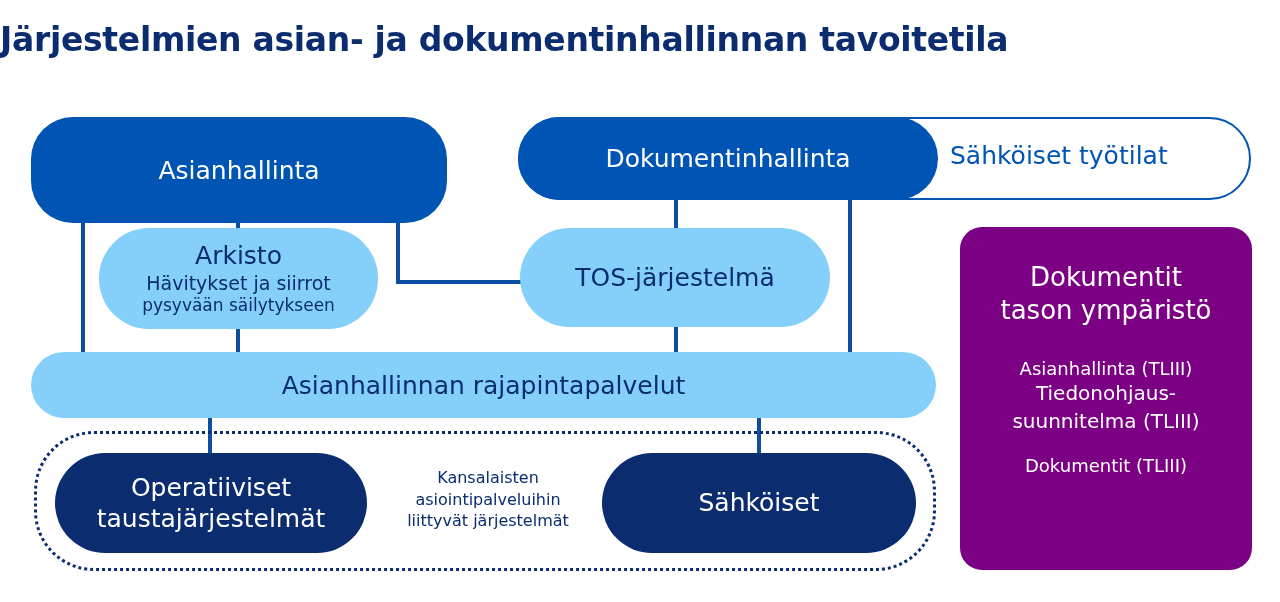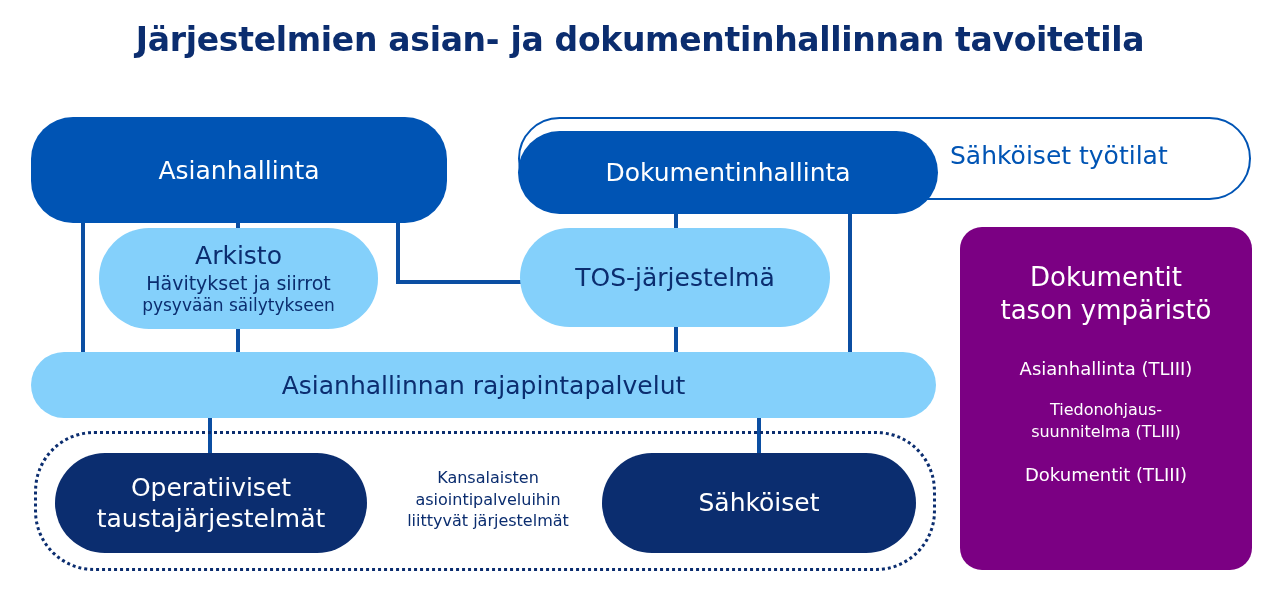--- a/index.html
+++ b/index.html
@@ -1,19 +1,19 @@
 <!DOCTYPE html>
 <html><head>
 <meta charset="utf-8">
 <style>
   html, body { margin:0; padding:0; }
   body { width:1280px; height:602px; background:#ffffff; position:relative; overflow:hidden;
          font-family:"DejaVu Sans", "Liberation Sans", sans-serif; }
   .abs { position:absolute; box-sizing:border-box; }
-  .title { left:0; top:20px; width:1280px; text-align:center; font-weight:bold; font-size:33px; color:#0b2d6f; letter-spacing:-0.3px; }
+  .title { left:0; top:20px; width:1280px; font-weight:bold; font-size:33px; color:#0b2d6f; letter-spacing:-0.3px; }
   .pill { display:flex; align-items:center; justify-content:center; text-align:center; border-radius:40px; }
   .dark { background:#0054b4; color:#ffffff; }
   .light { background:#84d0fb; color:#0b2d6f; }
   .navy { background:#0b2d6f; color:#ffffff;align-items:center; }
   .line { background:#0b4ea2; }
   .big { font-size:25px; }
   .outline { border:2px solid #0054b4; border-radius:42px; background:#fff; color:#0054b4; }
   .dots { border:3px dotted #0b2d6f; border-radius:60px; }
   .purple { background:#7b0083; color:#ffffff; border-radius:22px; }
 </style>
@@ -33,41 +33,41 @@
 <div class="abs line" style="left:208px;top:415px;width:4px;height:42px;"></div>
 <div class="abs line" style="left:757px;top:415px;width:4px;height:42px;"></div>
 
 <div class="abs pill dark big" style="left:31px;top:117px;width:416px;height:106px;border-radius:42px;">
   <span>Asianhallinta</span>
 </div>
 
 <div class="abs outline" style="left:518px;top:117px;width:733px;height:83px;">
   <span class="abs big" style="left:430px;top:22px;">Sähköiset työtilat</span>
 </div>
-<div class="abs pill dark big" style="left:518px;top:131px;width:420px;height:83px;border-radius:42px;">
+<div class="abs pill dark big" style="left:518px;top:117px;width:420px;height:83px;border-radius:42px;">
   <span>Dokumentinhallinta</span>
 </div>
 
 <div class="abs pill light" style="left:99px;top:228px;width:279px;height:101px;border-radius:50px;flex-direction:column;line-height:1.25;">
   <span style="font-size:25px;">Arkisto</span>
   <span style="font-size:19px;">Hävitykset ja siirrot</span>
   <span style="font-size:17px;">pysyvään säilytykseen</span>
 </div>
 
 <div class="abs pill light big" style="left:520px;top:228px;width:310px;height:99px;border-radius:50px;">
   <span>TOS-järjestelmä</span>
 </div>
 
 <div class="abs purple" style="left:960px;top:227px;width:292px;height:343px;text-align:center;">
   <div style="margin-top:34px;font-size:26px;line-height:1.25;">
     <div>Dokumentit</div>
     <div>tason ympäristö</div>
   </div>
   <div style="margin-top:32px;font-size:18px;">Asianhallinta (TLIII)</div>
-  <div style="margin-top:20px;font-size:16px;line-height:1.4;">
+  <div style="font-size:20px;line-height:1.4;">
     <div>Tiedonohjaus-</div>
     <div>suunnitelma (TLIII)</div>
   </div>
   <div style="margin-top:20px;font-size:18px;">Dokumentit (TLIII)</div>
 </div>
 
 <div class="abs pill light big" style="left:31px;top:352px;width:905px;height:66px;border-radius:33px;">
   <span>Asianhallinnan rajapintapalvelut</span>
 </div>
 

